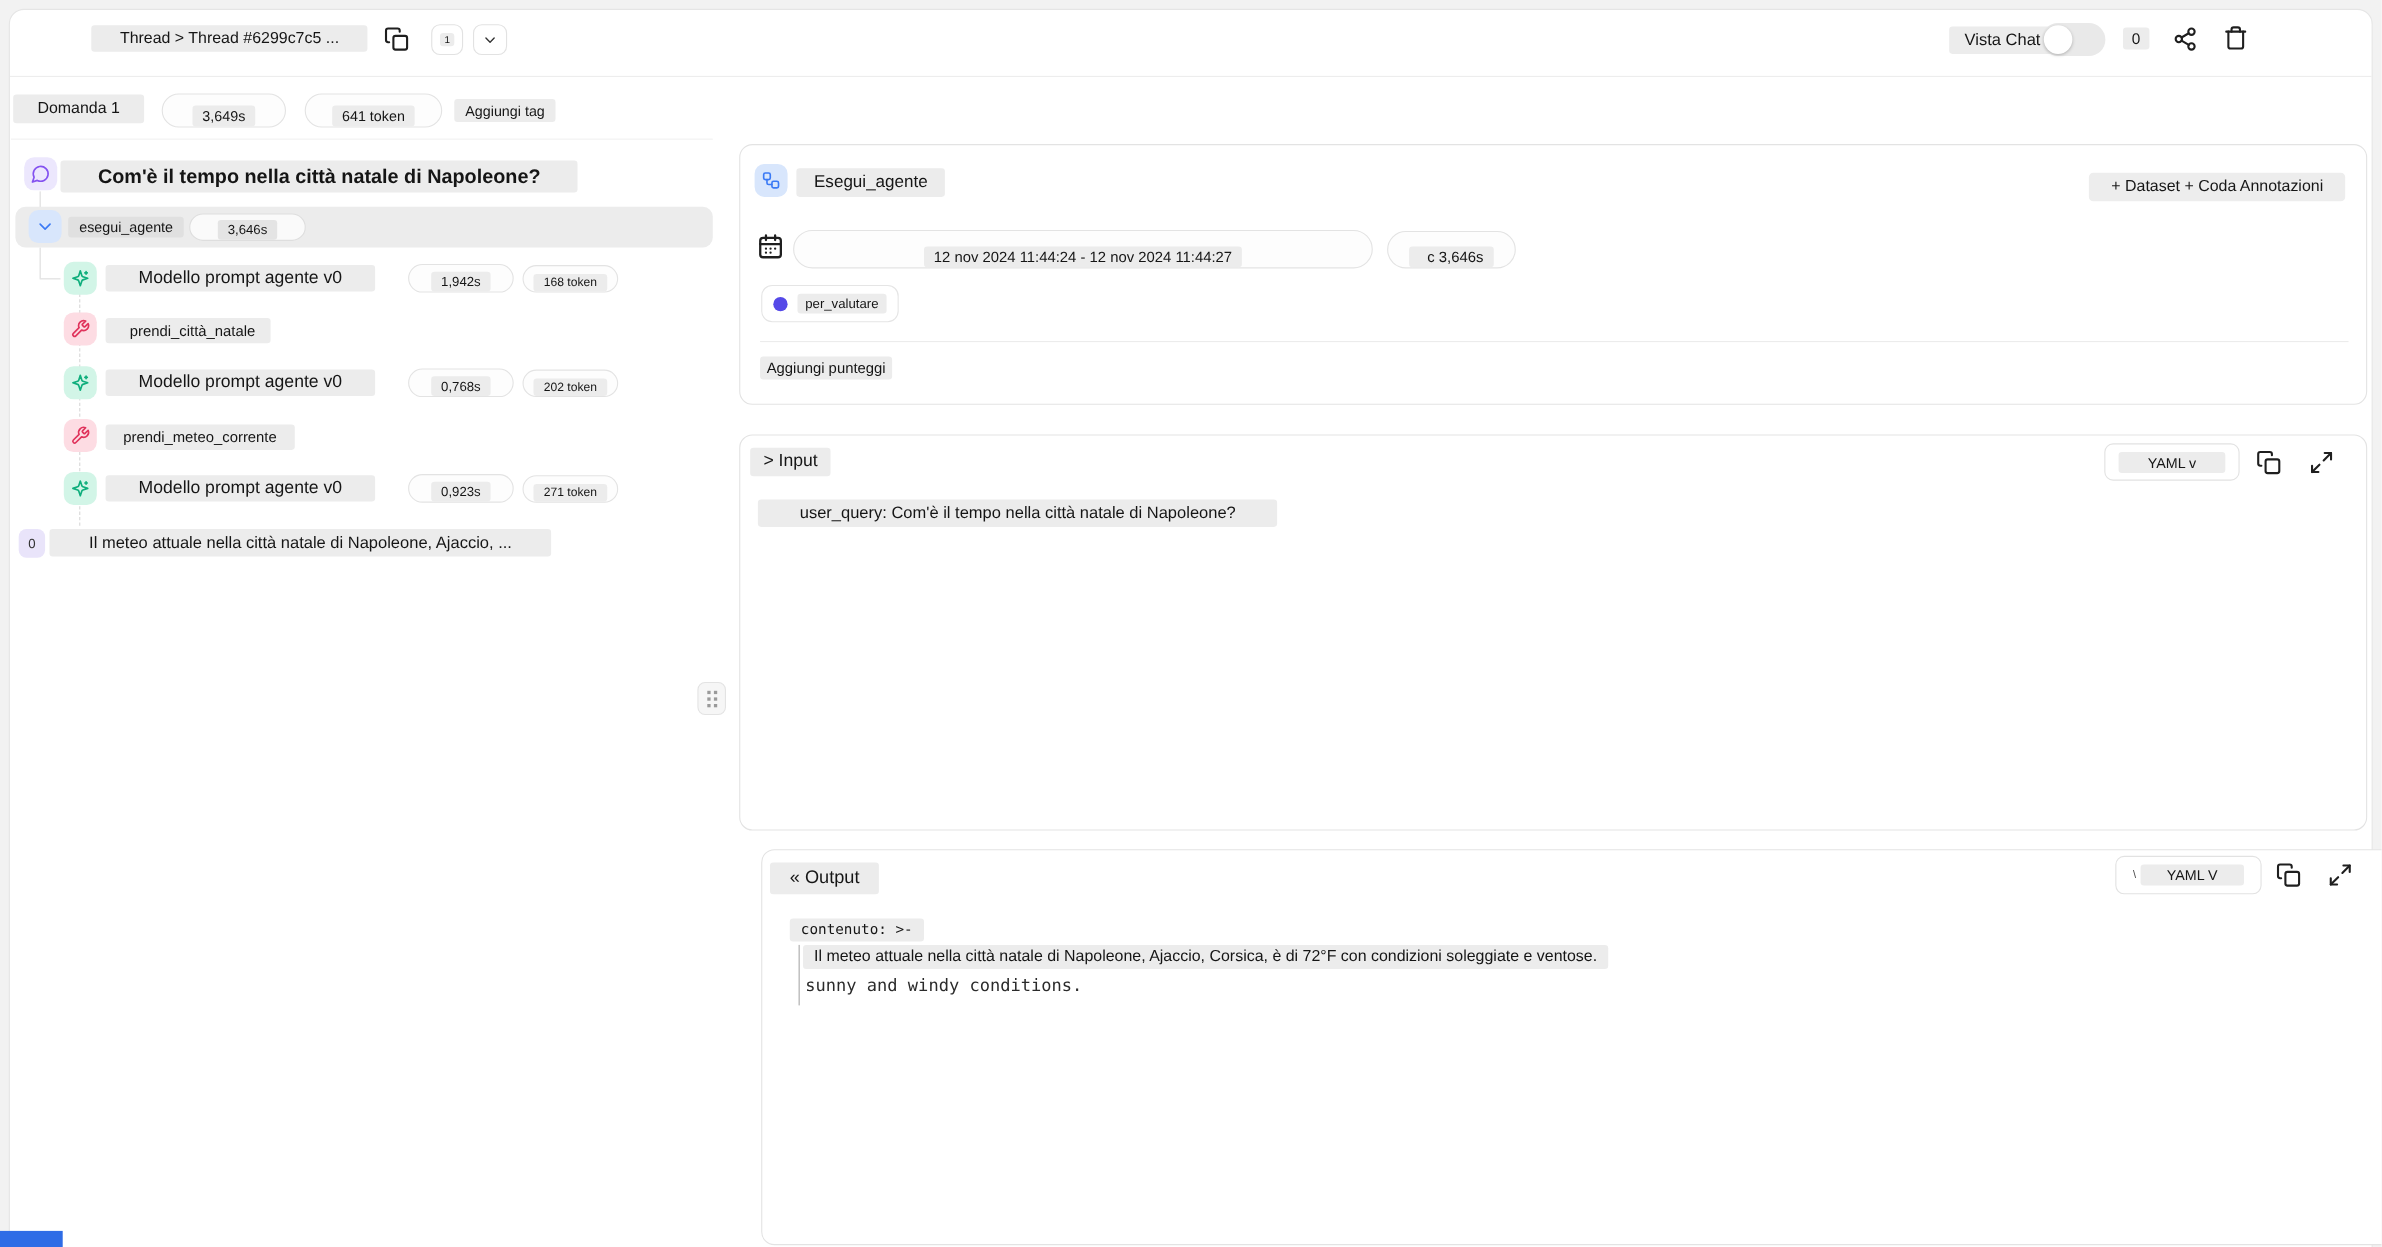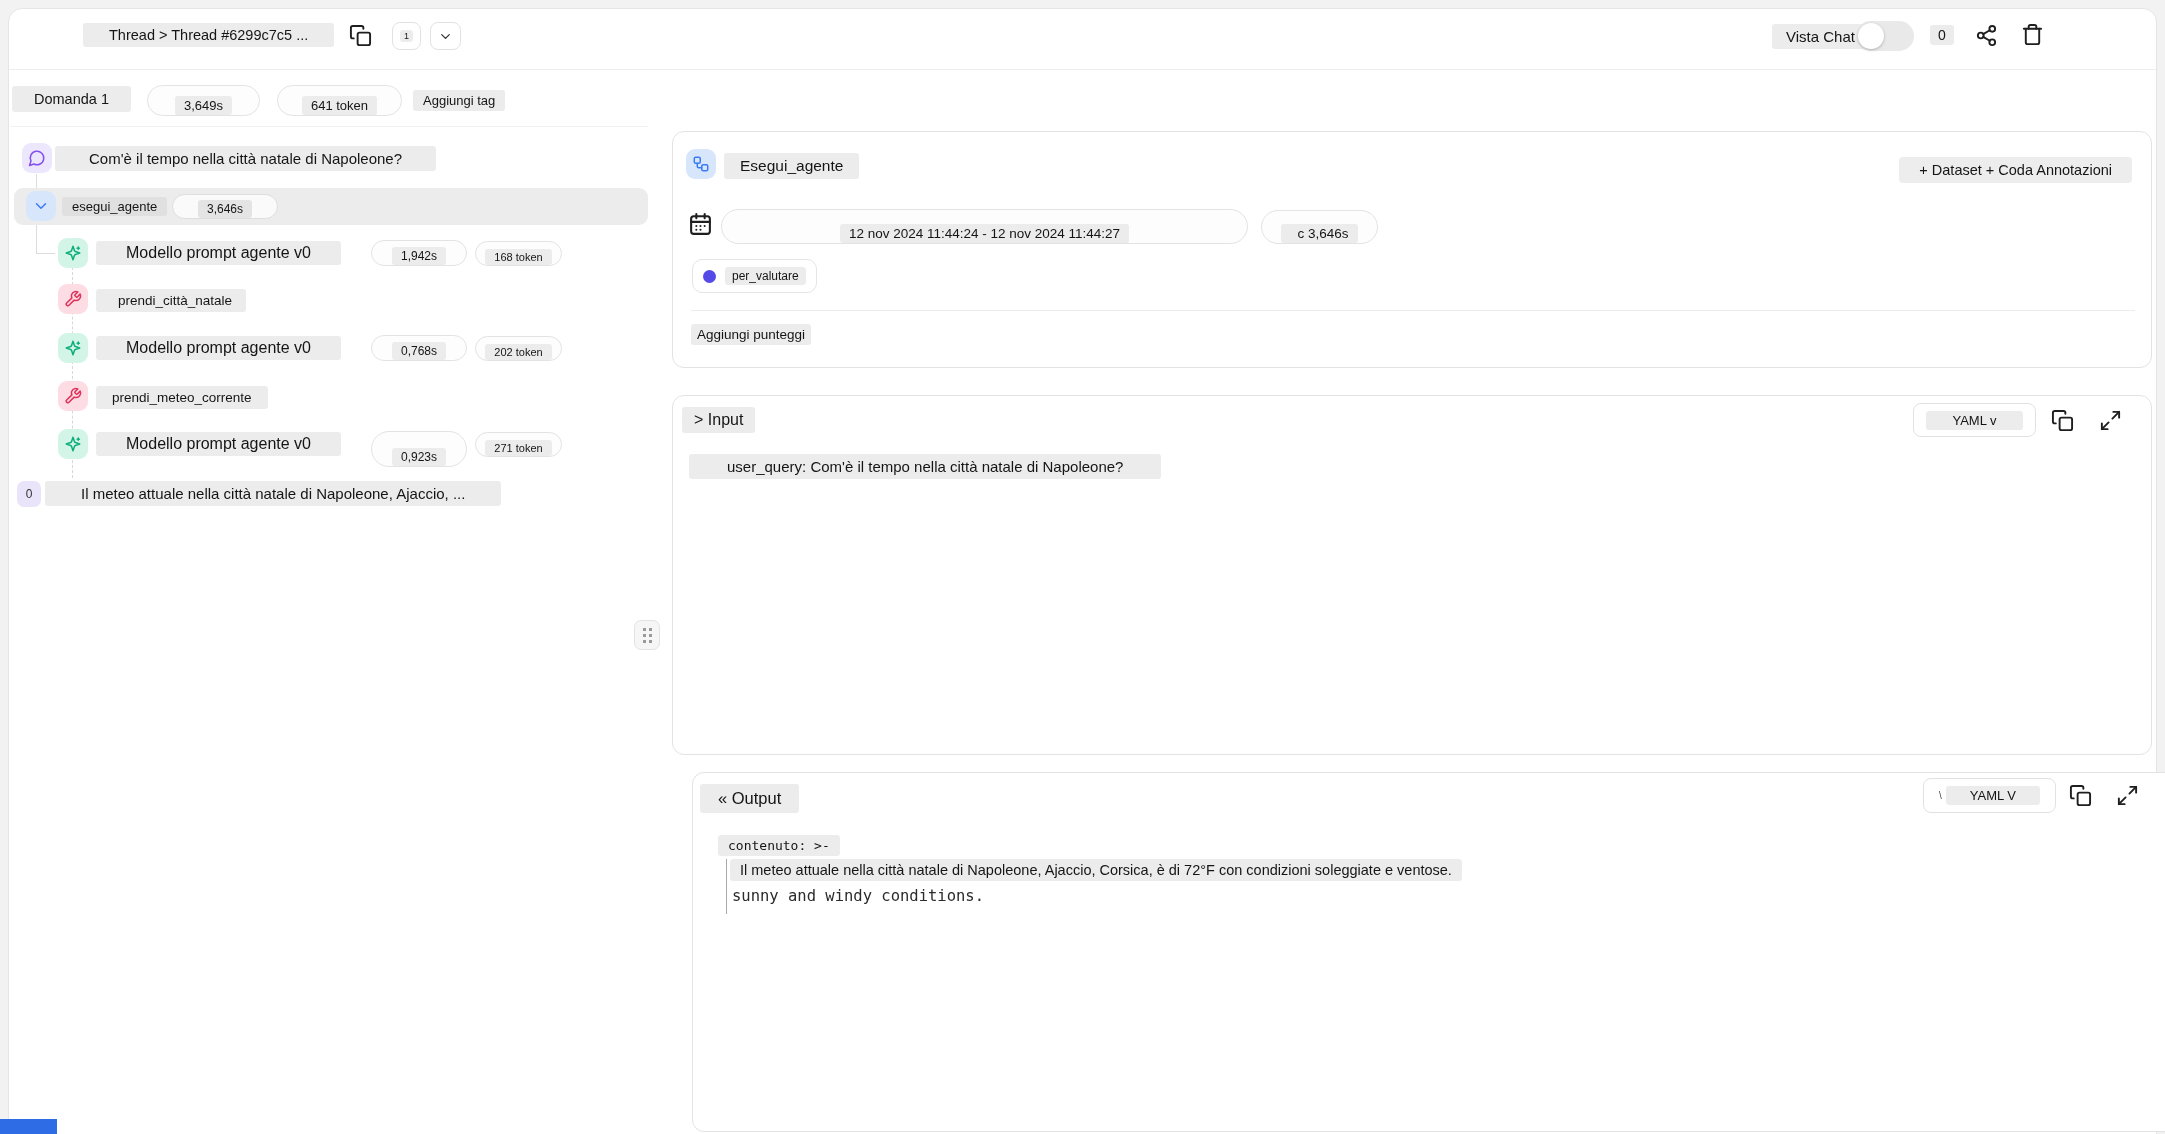--- a/index.html
+++ b/index.html
@@ -117,21 +117,21 @@
 <div class="vline" style="left:36px; top:174px; height:15px;"></div>
 <div class="vline" style="left:36px; top:225px; height:28px;"></div>
 <div class="hline" style="left:36px; top:253px; width:19px;"></div>
 <div class="dashline" style="left:72px; top:267px; height:211px;"></div>
 
 <div class="iconbox purple-box" style="left:22px; top:143px;">
   <svg class="stroke" viewBox="0 0 24 24">
       <path d="M7.9 20A9 9 0 1 0 4 16.1L2 22Z"></path>
     </svg>
 </div>
-<span class="abs hl" style="left:55px; top:146px; font-size:15px; padding:4px 34px;">Com'è il tempo nella città natale di Napoleone?</span>
+<span class="abs hl" style="left:55px; top:146px; font-size:18px; padding:4px 34px;font-weight:bold;">Com'è il tempo nella città natale di Napoleone?</span>
 
 <div class="abs" style="left:14px; top:188px; width:634px; height:37px; background:#ececec; border-radius:9px;"></div>
 <div class="iconbox blue-box" style="left:26px; top:191px; z-index:2;">
   <svg class="stroke" viewBox="0 0 24 24">
       <path d="M6 9l6 6 6-6"></path>
     </svg>
 </div>
 <span class="abs" style="left:62px; top:197px; font-size:13px; background:#e0e0e0; border-radius:3px; padding:2px 10px; z-index:2;">esegui_agente</span>
 <div class="pill" style="left:172px; top:194px; width:106px; height:25px; background:#fafafa; border-color:#dedede; z-index:2;">
   <span class="hl" style="font-size:12px; background:#e4e4e4;">3,646s</span>
@@ -182,21 +182,21 @@
 <span class="abs hl" style="left:96px; top:386px; font-size:13.5px; padding:4px 16px;">prendi_meteo_corrente</span>
 
 <div class="iconbox teal-box" style="left:58px; top:429px; z-index:1;">
   <svg class="stroke" viewBox="0 0 24 24">
       <path d="m12 3-1.9 5.8a2 2 0 0 1-1.3 1.3L3 12l5.8 1.9a2 2 0 0 1 1.3 1.3L12 21l1.9-5.8a2 2 0 0 1 1.3-1.3L21 12l-5.8-1.9a2 2 0 0 1-1.3-1.3Z"></path>
       <path d="M19 4v3"></path>
       <path d="M17.5 5.5h3"></path>
     </svg>
 </div>
 <span class="abs hl" style="left:96px; top:432px; font-size:16px; padding:3px 30px;">Modello prompt agente v0</span>
-<div class="pill" style="left:371px; top:431px; width:96px; height:36px;">
+<div class="pill" style="left:371px; top:431px; width:96px; height:26px;">
   <span class="hl" style="font-size:12px;">0,923s</span>
 </div>
 <div class="pill" style="left:475px; top:432px; width:87px; height:25px;">
   <span class="hl" style="font-size:11px;">271 token</span>
 </div>
 
 <span class="abs" style="left:17px; top:481px; width:24px; height:26px; background:#e9e4fa; border-radius:7px;
       display:flex; align-items:center; justify-content:center; font-size:12px; color:#333;">0</span>
 <span class="abs hl" style="left:45px; top:481px; font-size:15px; padding:4px 36px;">Il meteo attuale nella città natale di Napoleone, Ajaccio, ...</span>
 

